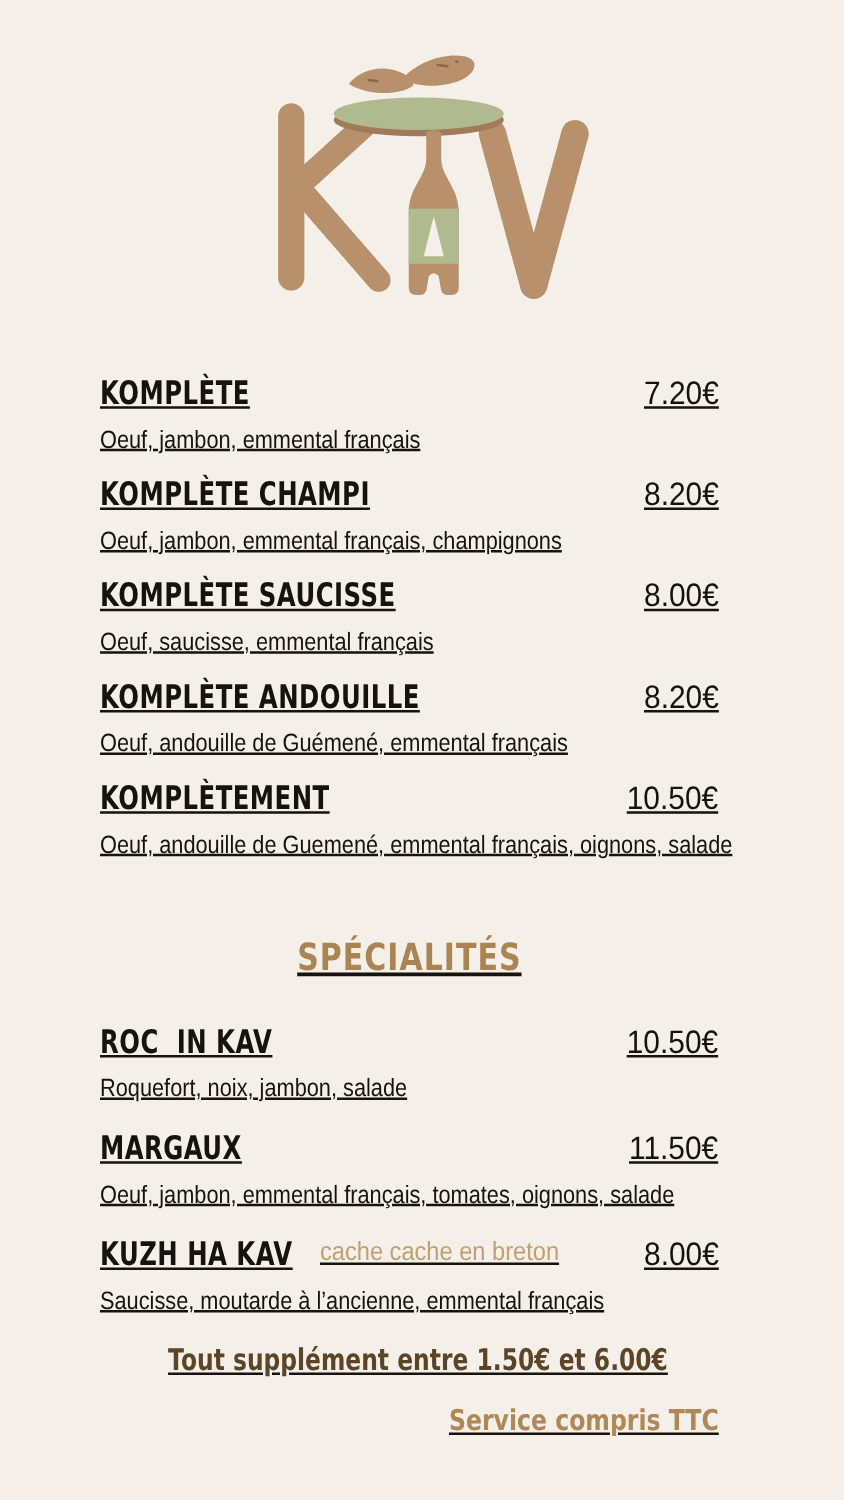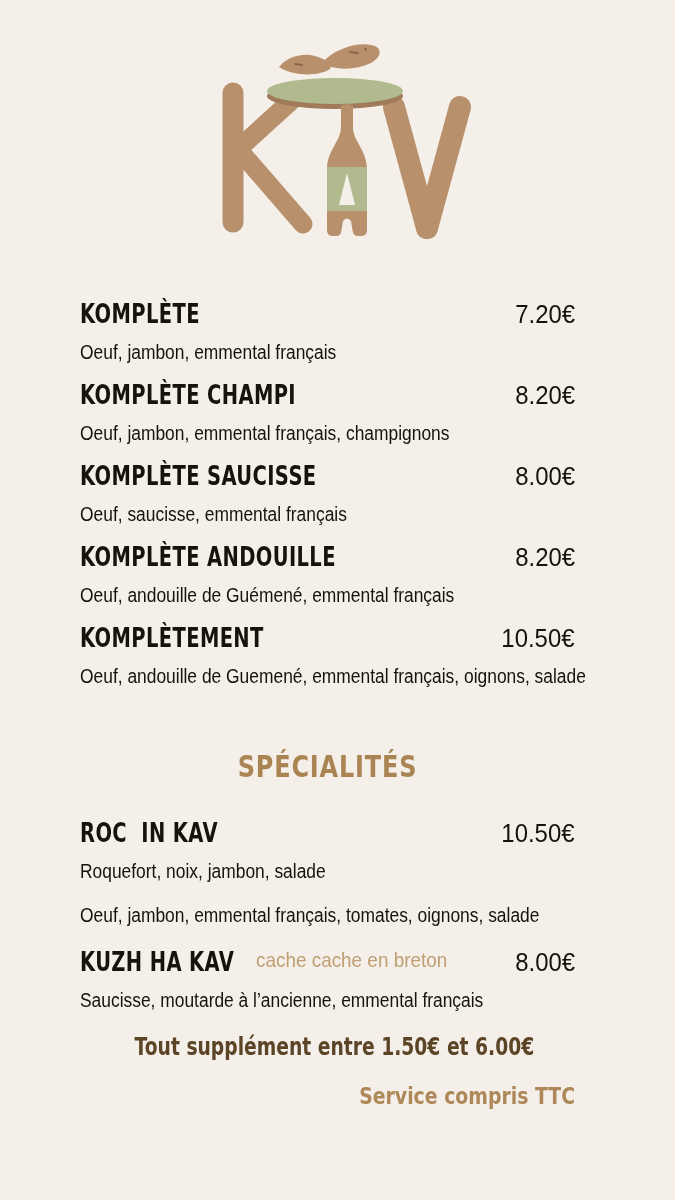--- a/index.html
+++ b/index.html
@@ -7,21 +7,21 @@
     width: 675px; height: 1200px;
     background: #f4efe8;
     font-family: "Liberation Sans", sans-serif;
     color: #16120d;
     overflow: hidden;
     position: relative;
   }
   .logo-block { height: 250px; position: relative; }
   .logo-block svg { position: absolute; top: 0; left: 0; }
 
-  .menu { padding: 51px 100px 0 80px; }
+  .menu { padding: 51px 100px 0 80px; text-decoration: underline; }
 
   .menu-item { margin-bottom: 20px; }
   .spec-item { margin-bottom: 24px; }
   .kuzh { margin-top: 16px; }
 
   .row { display: flex; justify-content: space-between; align-items: baseline; height: 26px; }
   .left-group { display: flex; align-items: flex-start; }
 
   .item-name {
     font-family: "DejaVu Sans", sans-serif;
@@ -189,20 +189,24 @@
   <section>
     <div class="menu-item spec-item">
       <div class="row">
         <span class="item-name">ROC  IN KAV</span>
         <span class="item-price">10.50€</span>
       </div>
       <div class="item-desc">Roquefort, noix, jambon, salade</div>
     </div>
 
     <div class="menu-item spec-item">
+      <div class="row">
+        <span class="item-name">MARGAUX</span>
+        <span class="item-price">11.50€</span>
+      </div>
       <div class="item-desc">Oeuf, jambon, emmental français, tomates, oignons, salade</div>
     </div>
 
     <div class="menu-item spec-item kuzh">
       <div class="row">
         <span class="left-group">
           <span class="item-name">KUZH HA KAV</span>
           <span class="item-subtitle">cache cache en breton</span>
         </span>
         <span class="item-price">8.00€</span>

